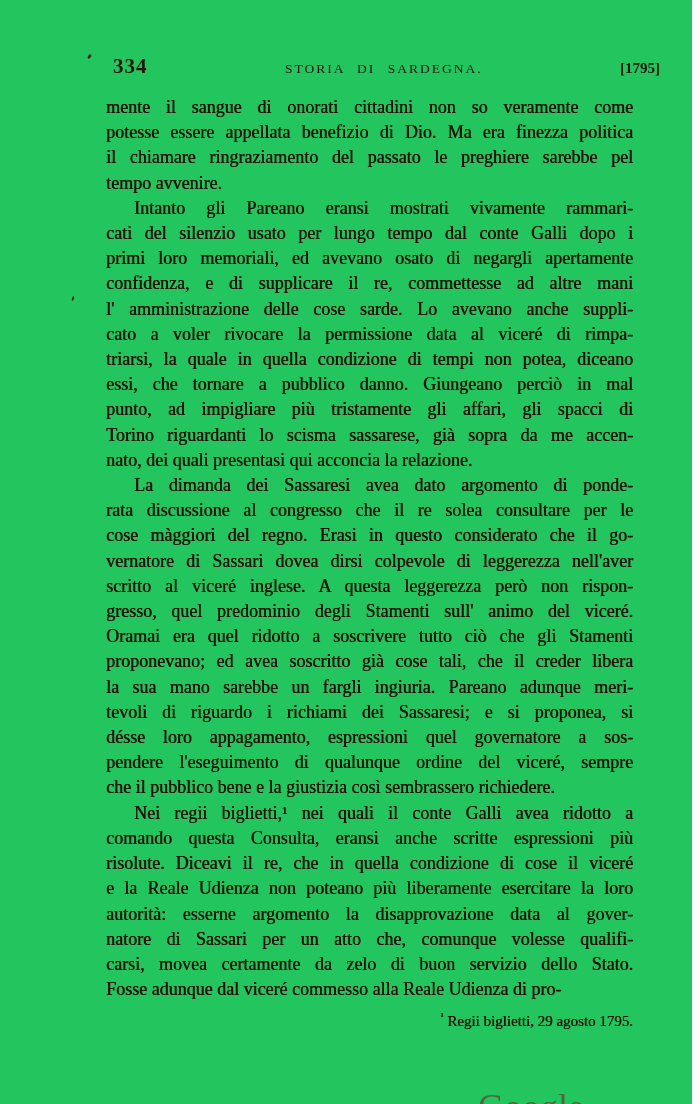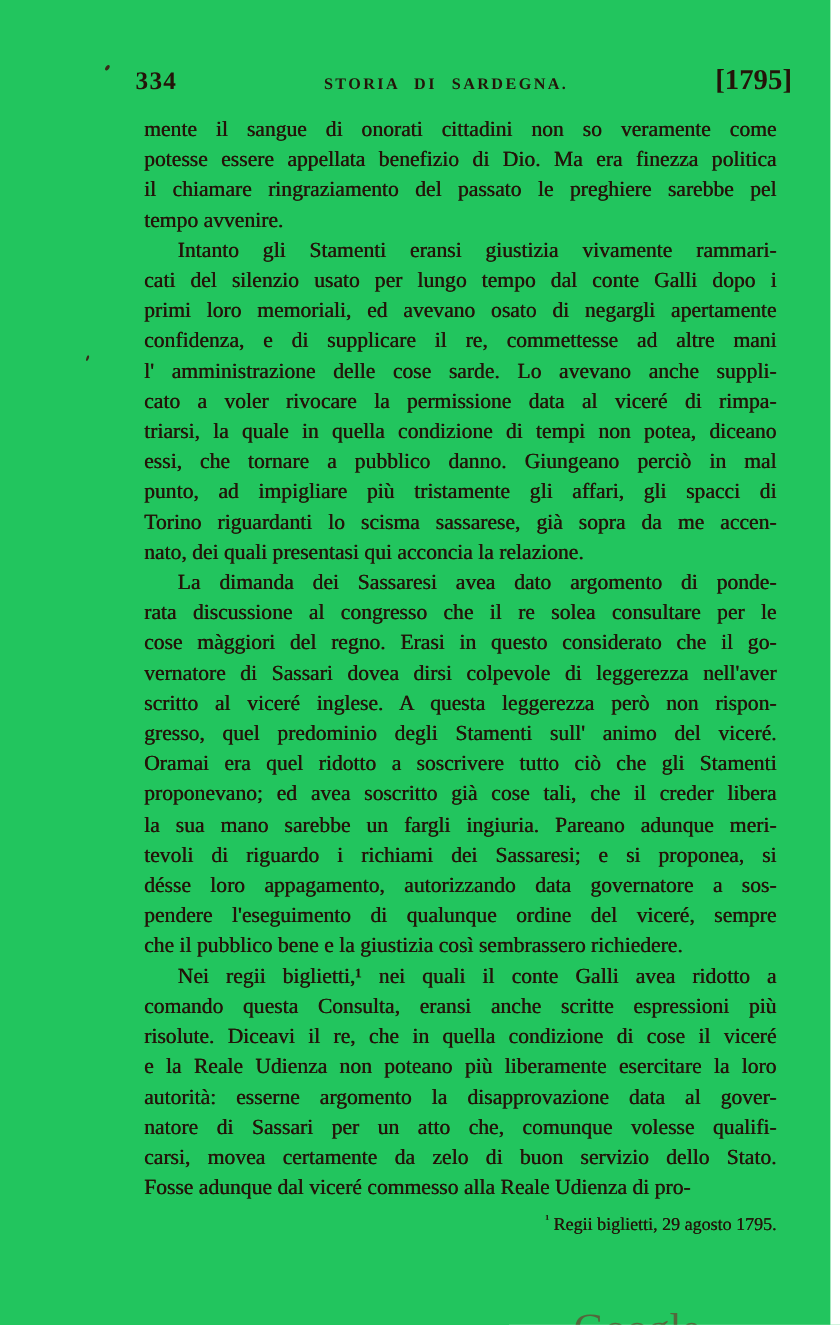--- a/index.html
+++ b/index.html
@@ -22,32 +22,32 @@
   }
   .page-number {
     font-size: 21px;
     font-weight: bold;
     letter-spacing: 1px;
   }
   .running-title {
     flex: 1;
     text-align: center;
     font-size: 13.5px;
-    font-weight: bold;
+    font-weight: normal;
     letter-spacing: 2px;
     word-spacing: 7px;
   }
   .year-bracket {
-    font-size: 24px;
+    font-size: 15px;
     font-weight: bold;
   }
   .text-block {
     position: absolute;
     top: 95px;
-    left: 120px;
+    left: 106px;
     width: 527px;
     font-size: 18px;
     line-height: 25.2px;
     text-shadow: 0.4px 0 0 currentColor; 
   }
   .line {
     text-align: justify;
     text-align-last: justify;
     white-space: nowrap;
   }
@@ -87,21 +87,21 @@
 
   <div class="text-block">
 
     <div class="paragraph">
         <div class="line">mente il sangue di onorati cittadini non so veramente come</div>
         <div class="line">potesse essere appellata benefizio di Dio. Ma era finezza politica</div>
         <div class="line">il chiamare ringraziamento del passato le preghiere sarebbe pel</div>
         <div class="line last">tempo avvenire.</div>
       </div>
       <div class="paragraph">
-        <div class="line indent">Intanto gli Stamenti eransi giustizia vivamente rammari-</div>
+        <div class="line indent">Intanto gli Pareano eransi mostrati vivamente rammari-</div>
         <div class="line">cati del silenzio usato per lungo tempo dal conte Galli dopo i</div>
         <div class="line">primi loro memoriali, ed avevano osato di negargli apertamente</div>
         <div class="line">confidenza, e di supplicare il re, commettesse ad altre mani</div>
         <div class="line">l' amministrazione delle cose sarde. Lo avevano anche suppli-</div>
         <div class="line">cato a voler rivocare la permissione data al viceré di rimpa-</div>
         <div class="line">triarsi, la quale in quella condizione di tempi non potea, diceano</div>
         <div class="line">essi, che tornare a pubblico danno. Giungeano perciò in mal</div>
         <div class="line">punto, ad impigliare più tristamente gli affari, gli spacci di</div>
         <div class="line">Torino riguardanti lo scisma sassarese, già sopra da me accen-</div>
         <div class="line last">nato, dei quali presentasi qui acconcia la relazione.</div>
@@ -110,21 +110,21 @@
         <div class="line indent">La dimanda dei Sassaresi avea dato argomento di ponde-</div>
         <div class="line">rata discussione al congresso che il re solea consultare per le</div>
         <div class="line">cose màggiori del regno. Erasi in questo considerato che il go-</div>
         <div class="line">vernatore di Sassari dovea dirsi colpevole di leggerezza nell'aver</div>
         <div class="line">scritto al viceré inglese. A questa leggerezza però non rispon-</div>
         <div class="line">gresso, quel predominio degli Stamenti sull' animo del viceré.</div>
         <div class="line">Oramai era quel ridotto a soscrivere tutto ciò che gli Stamenti</div>
         <div class="line">proponevano; ed avea soscritto già cose tali, che il creder libera</div>
         <div class="line">la sua mano sarebbe un fargli ingiuria. Pareano adunque meri-</div>
         <div class="line">tevoli di riguardo i richiami dei Sassaresi; e si proponea, si</div>
-        <div class="line">désse loro appagamento, autorizzando data governatore a sos-</div>
+        <div class="line">désse loro appagamento, espressioni quel governatore a sos-</div>
         <div class="line">pendere l'eseguimento di qualunque ordine del viceré, sempre</div>
         <div class="line last">che il pubblico bene e la giustizia così sembrassero richiedere.</div>
       </div>
       <div class="paragraph">
         <div class="line indent">Nei regii biglietti,¹ nei quali il conte Galli avea ridotto a</div>
         <div class="line">comando questa Consulta, eransi anche scritte espressioni più</div>
         <div class="line">risolute. Diceavi il re, che in quella condizione di cose il viceré</div>
         <div class="line">e la Reale Udienza non poteano più liberamente esercitare la loro</div>
         <div class="line">autorità: esserne argomento la disapprovazione data al gover-</div>
         <div class="line">natore di Sassari per un atto che, comunque volesse qualifi-</div>

